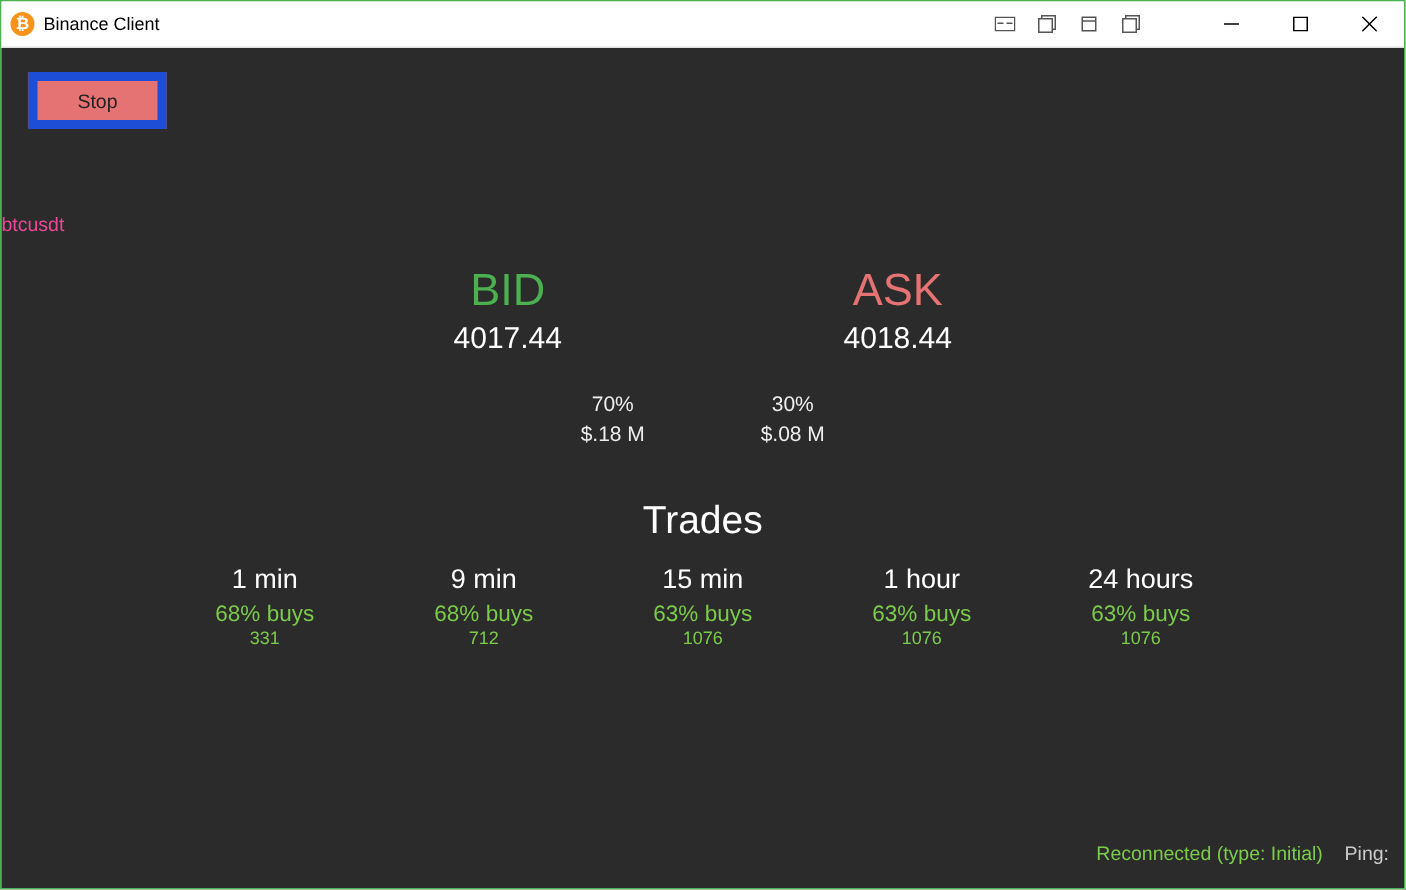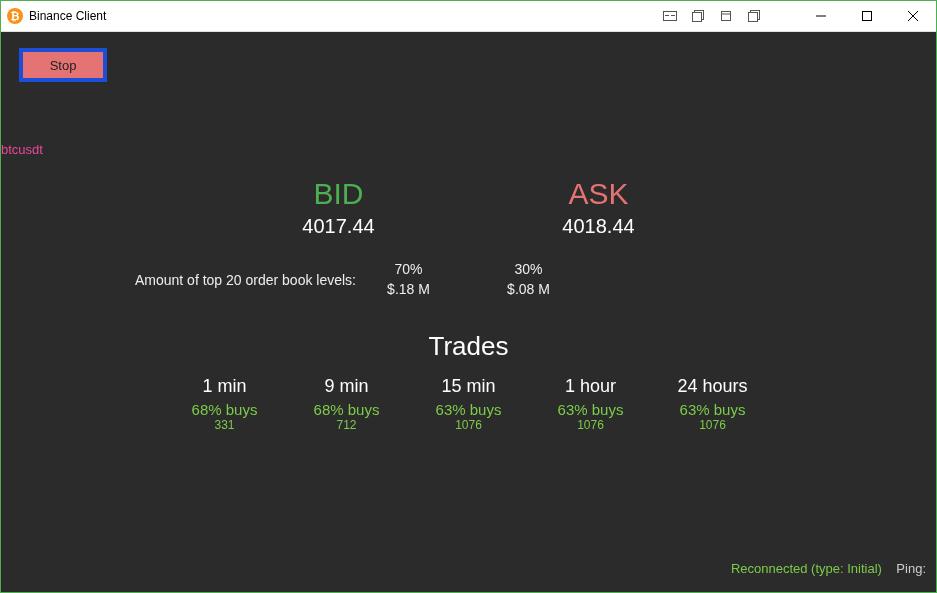--- a/index.html
+++ b/index.html
@@ -80,21 +80,21 @@
   }
   .stop-btn {
     position: absolute;
     top: 16px;
     left: 18px;
     width: 80px;
     height: 26px;
     background: #e57373;
     color: #222;
     font-size: 13px;
-    border: 4px solid #1d4ed8;
+    border: 6px solid #1d4ed8;
     display: flex;
     align-items: center;
     justify-content: center;
     cursor: pointer;
   }
   .symbol {
     padding-top: 110px;
     font-size: 13px;
     color: #ec4899;
   }
@@ -140,21 +140,21 @@
   .trades-title {
     text-align: center;
     font-size: 26px;
     color: #fff;
     margin-top: 32px;
     font-weight: 400;
   }
   .trades-row {
     display: flex;
     justify-content: center;
-    gap: 24px;
+    gap: 48px;
     margin-top: 14px;
   }
   .trade-col {
     text-align: center;
     width: 98px;
   }
   .trade-period {
     font-size: 18px;
     color: #fff;
   }
@@ -243,21 +243,20 @@
         <div class="bid-title">BID</div>
         <div class="price">4017.44</div>
       </div>
       <div class="quote-col">
         <div class="ask-title">ASK</div>
         <div class="price">4018.44</div>
       </div>
     </div>
 
     <div class="book-row">
-      <div class="book-label">Amount of top 20 order book levels:</div>
       <div class="book-cols">
         <div class="book-col">
           <div>70%</div>
           <div>$.18 M</div>
         </div>
         <div class="book-col">
           <div>30%</div>
           <div>$.08 M</div>
         </div>
       </div>

